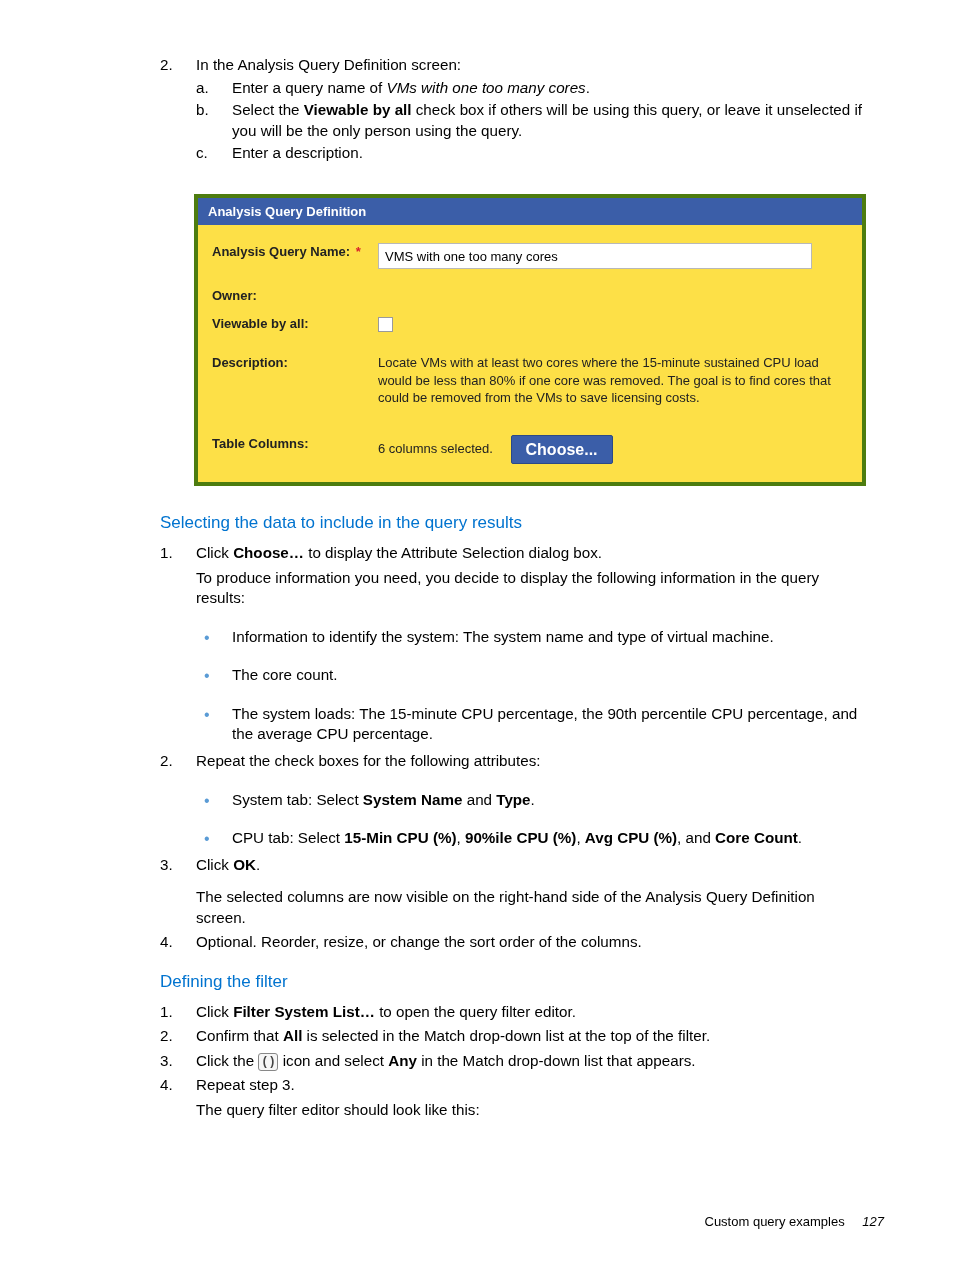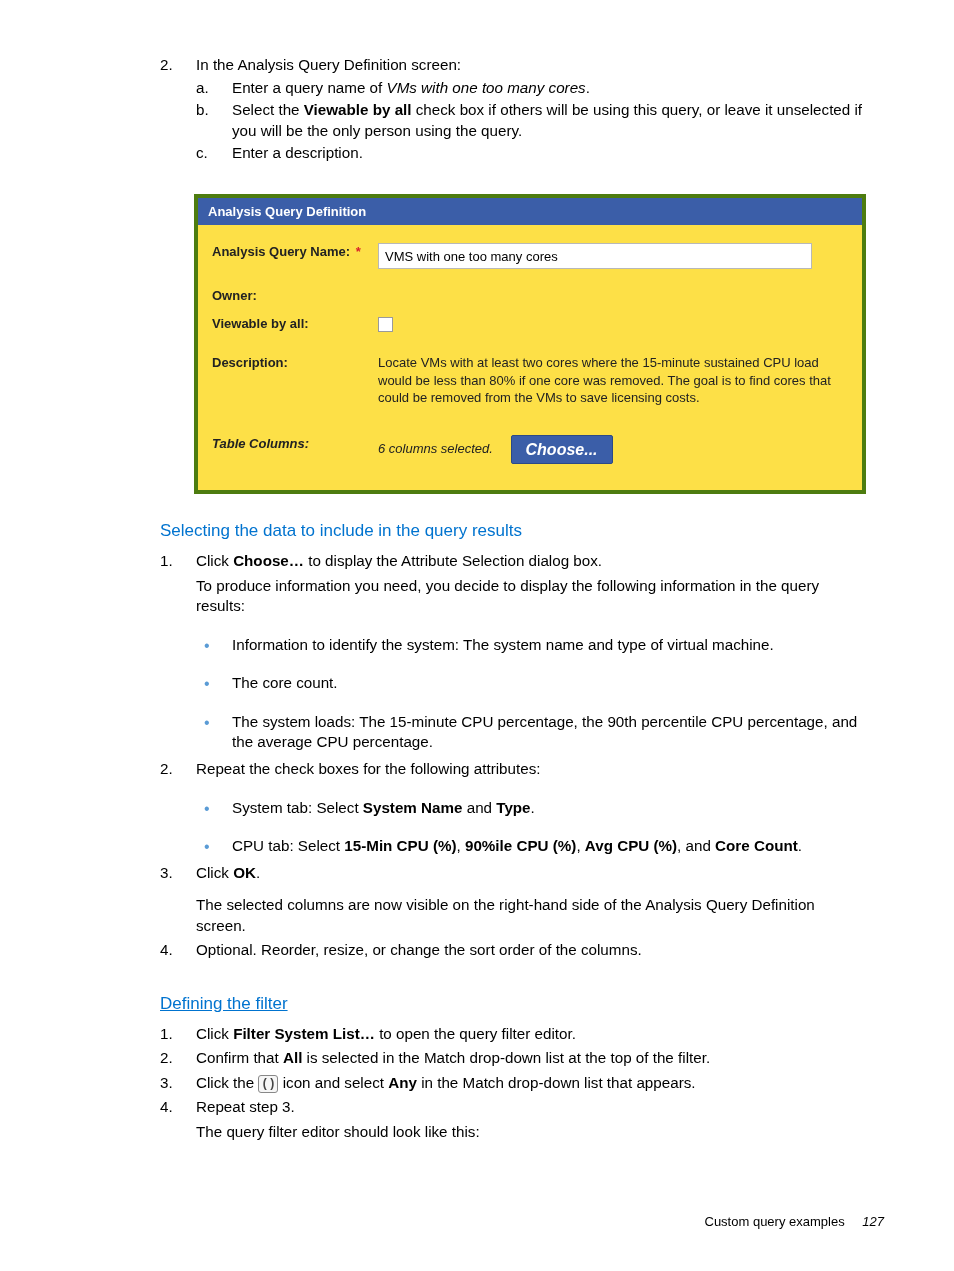--- a/index.html
+++ b/index.html
@@ -219,21 +219,21 @@
             <div class="panel-row">
               <div class="panel-label">Viewable by all:</div>
               <div class="panel-field">
                 <span class="panel-checkbox"></span>
               </div>
             </div>
             <div class="panel-row" style="margin-bottom:28px;">
               <div class="panel-label">Description:</div>
               <div class="panel-field" style="padding-right:10px;">Locate VMs with at least two cores where the 15-minute sustained CPU load would be less than 80% if one core was removed. The goal is to find cores that could be removed from the VMs to save licensing costs.</div>
             </div>
-            <div class="panel-row" style="margin-bottom:8px;font-style:italic;">
+            <div class="panel-row" style="margin-bottom:0;">
               <div class="panel-label">Table Columns:</div>
               <div class="panel-field">
                 <span>6 columns selected.</span>
                 <span class="choose-btn">Choose...</span>
               </div>
             </div>
           </div>
         </div>
       </li>
     </ol>
@@ -266,21 +266,21 @@
         <span class="num">3.</span>
         <span>Click </span><span class="bold">OK</span><span>.</span>
         <div class="hang" style="margin-top:12px;">The selected columns are now visible on the right-hand side of the Analysis Query Definition screen.</div>
       </li>
       <li>
         <span class="num">4.</span>
         <span>Optional. Reorder, resize, or change the sort order of the columns.</span>
       </li>
     </ol>
 
-    <div class="heading" style="margin-top:32px;text-decoration:underline;">Defining the filter</div>
+    <div class="heading" style="margin-top:18px;">Defining the filter</div>
     <ol class="level1">
       <li>
         <span class="num">1.</span>
         <span>Click </span><span class="bold">Filter System List…</span><span> to open the query filter editor.</span>
       </li>
       <li>
         <span class="num">2.</span>
         <span>Confirm that </span><span class="bold">All</span><span> is selected in the Match drop-down list at the top of the filter.</span>
       </li>
       <li>

